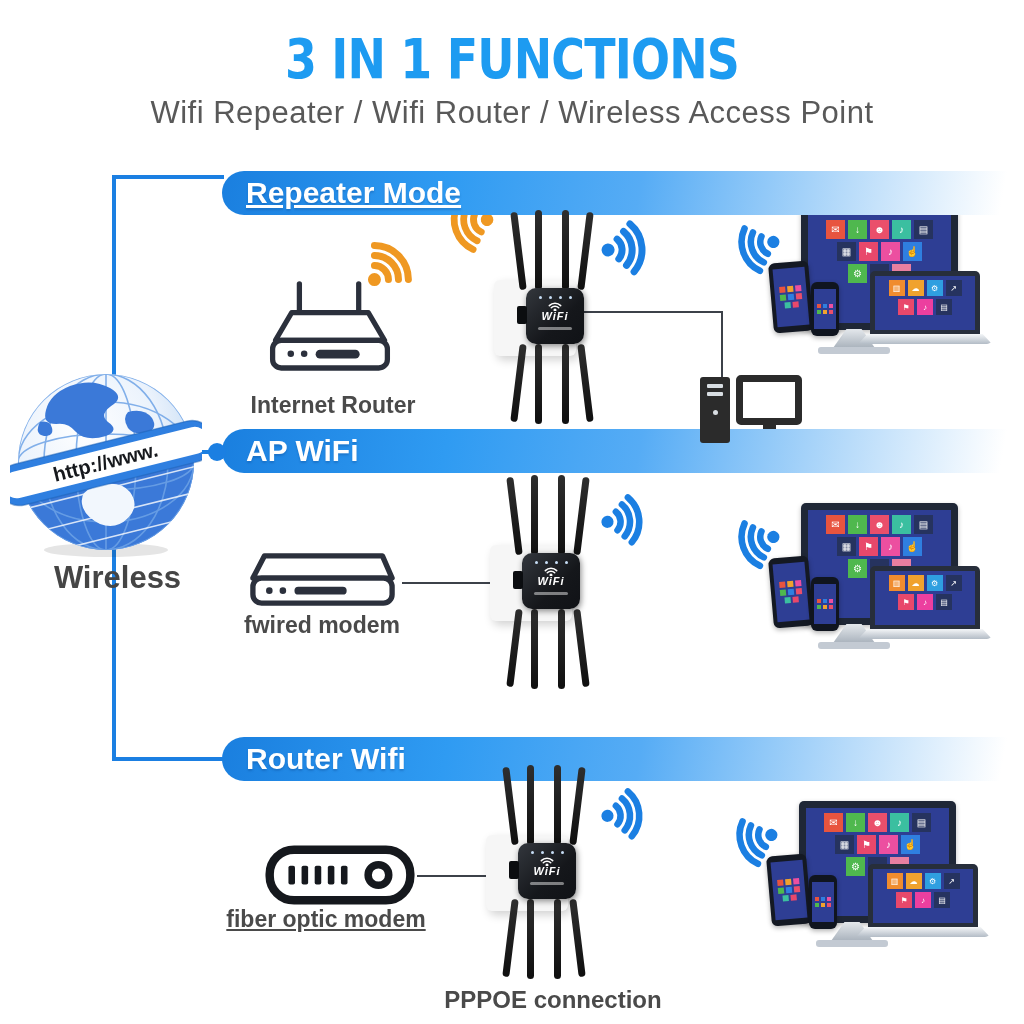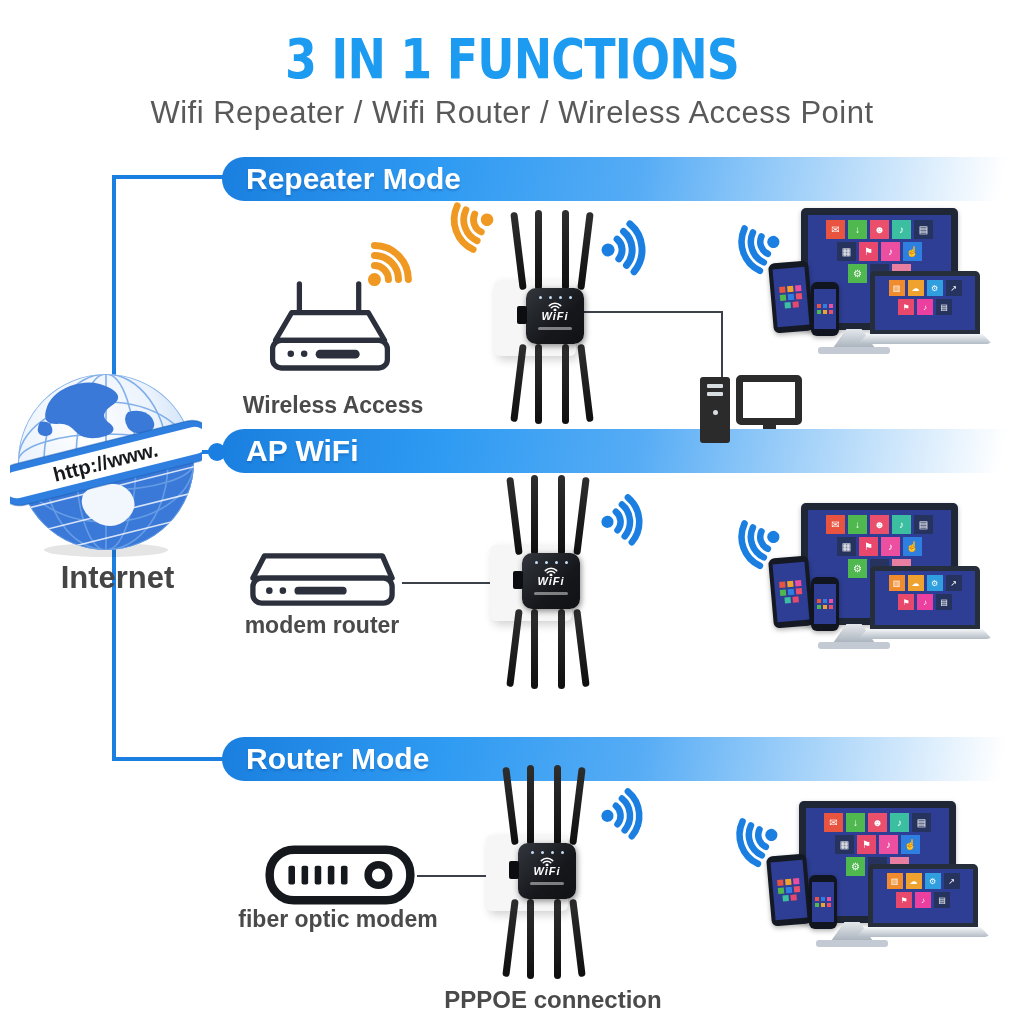--- a/index.html
+++ b/index.html
@@ -29,21 +29,21 @@
   .h1{left:582px;top:311px;width:141px;height:2px;}
   .v1{left:721px;top:311px;width:2px;height:69px;}
   .h2{left:402px;top:582px;width:122px;height:2px;}
   .h3{left:417px;top:875px;width:104px;height:2px;}
 
   
   .banner{left:222px;width:802px;height:44px;border-radius:22px 0 0 22px;
     background:linear-gradient(100deg,#1a7fdf 0%,#2f9bf2 28%,#56acf5 52%,#b9dcfa 78%,#ffffff 97%);
     display:flex;align-items:center;padding-left:24px;color:#fff;font-weight:bold;font-size:30px;
     text-shadow:0 2px 2px rgba(15,76,153,0.35);z-index:2;}
-  .bn1{top:157px;} .bn2{top:429px;} .bn3{top:737px;}
+  .bn1{top:171px;text-decoration:underline;} .bn2{top:429px;} .bn3{top:737px;}
 
   
   .globe{left:10px;top:368px;width:192px;height:192px;z-index:3;}
   .internet-label{left:30px;top:560px;width:175px;text-align:center;font-size:31px;font-weight:bold;color:#454545;z-index:3;}
 
   
   .wifi{color:var(--signal-blue);}
   .wifi.orange{color:var(--signal-orange);}
 
   
@@ -106,21 +106,21 @@
   .pc-tower{left:700px;top:377px;width:30px;height:66px;background:#2b2b2b;border-radius:3px;
             display:flex;flex-direction:column;align-items:center;gap:4px;padding-top:7px;z-index:2;}
   .pc-slot{width:16px;height:4px;background:#d8dde2;border-radius:1px;}
   .pc-dotbtn{width:5px;height:5px;border-radius:50%;background:#d8dde2;margin-top:10px;}
   .pc-mon{left:736px;top:375px;width:66px;height:50px;border:7px solid #2b2b2b;border-radius:5px;background:#fff;z-index:2;}
   .pc-neck{left:763px;top:425px;width:13px;height:12px;background:#2b2b2b;}
   .pc-base{left:750px;top:437px;width:38px;height:7px;background:#2b2b2b;border-radius:2px;}
 
   .lbl-wr{left:233px;top:392px;width:200px;}
   .lbl-fw{left:222px;top:612px;width:200px;}
-  .lbl-fo{left:228px;top:906px;width:220px;}
+  .lbl-fo{left:216px;top:906px;width:220px;text-decoration:underline;}
   svg text{font-family:"Liberation Sans",sans-serif;}
 </style>
 </head>
 <body>
 
 <svg width="0" height="0" style="position:absolute" aria-hidden="true">
   <defs>
     <symbol id="wifi-sym" viewBox="0 0 64 64">
       <circle cx="32" cy="54" r="6.5" fill="currentColor"></circle>
       <path d="M22.1 44.1 A14 14 0 0 1 41.9 44.1" fill="none" stroke="currentColor" stroke-width="7" stroke-linecap="round"></path>
@@ -142,21 +142,21 @@
 <div class="abs title">3 IN 1 FUNCTIONS</div>
 <div class="abs subtitle">Wifi Repeater / Wifi Router / Wireless Access Point</div>
 
 <div class="abs banner bn1">
   <span>Repeater Mode</span>
 </div>
 <div class="abs banner bn2">
   <span>AP WiFi</span>
 </div>
 <div class="abs banner bn3">
-  <span>Router Mode</span>
+  <span>Router Wifi</span>
 </div>
 <div class="abs ap-dot"></div>
 
 <svg class="abs globe" viewBox="0 0 192 192">
   <defs>
     <radialGradient id="gSphere" cx="38%" cy="30%" r="75%">
       <stop offset="0%" stop-color="#ffffff"></stop>
       <stop offset="55%" stop-color="#eaf2fc"></stop>
       <stop offset="100%" stop-color="#bcd6f2"></stop>
     </radialGradient>
@@ -189,34 +189,34 @@
     <path d="M82 120 q26 -10 38 4 q10 14 -2 26 q-12 12 -28 6 q-16 -8 -18 -20 q-2 -12 10 -16z" fill="#f2f7fd"></path>
   </g>
 
   <g transform="rotate(-14 96 96)">
     <rect x="-14" y="74" width="220" height="42" rx="21" fill="#2f7fe0"></rect>
     <rect x="-14" y="74" width="220" height="42" rx="21" fill="none" stroke="#1b5fb4" stroke-width="1.5" opacity="0.5"></rect>
     <rect x="-9" y="81" width="210" height="27" rx="13" fill="#ffffff"></rect>
     <text x="96" y="101" text-anchor="middle" font-size="20" font-weight="bold" fill="#16181c">http://www.</text>
   </g>
 </svg>
-<div class="abs internet-label">Internet</div>
+<div class="abs internet-label">Wireless</div>
 
 <svg class="abs" style="left:263px;top:280px;width:134px;height:110px;" viewBox="0 0 140 115">
   <g stroke="#2b303c" stroke-width="5.5" fill="none" stroke-linecap="round" stroke-linejoin="round">
     <line x1="38" y1="4" x2="38" y2="34"></line>
       <line x1="100" y1="4" x2="100" y2="34"></line>
     <path d="M30 34 L110 34 L127 63 L13 63 Z" fill="#fff"></path>
     <rect x="10" y="63" width="120" height="29" rx="9" fill="#fff"></rect>
   </g>
   <circle cx="29" cy="77" r="3.4" fill="#2b303c"></circle>
     <circle cx="43" cy="77" r="3.4" fill="#2b303c"></circle>
   <rect x="55" y="73" width="46" height="9" rx="4.5" fill="#2b303c"></rect>
 </svg>
-<div class="abs dev-label lbl-wr">Wireless Access</div>
+<div class="abs dev-label lbl-wr">Internet Router</div>
 
 <svg class="abs wifi orange" style="left:358px;top:232px;width:64px;height:64px;transform:rotate(45deg);">
     <use href="#wifi-sym"></use>
   </svg>
 <svg class="abs wifi orange" style="left:436px;top:196px;width:62px;height:62px;transform:rotate(-110deg);">
     <use href="#wifi-sym"></use>
   </svg>
 <svg class="abs wifi" style="left:598px;top:216px;width:64px;height:64px;transform:rotate(85deg);">
     <use href="#wifi-sym"></use>
   </svg>
@@ -332,21 +332,21 @@
 
 <svg class="abs" style="left:245px;top:551px;width:155px;height:58px;" viewBox="0 0 160 60">
   <g stroke="#2b303c" stroke-width="5.5" fill="#fff" stroke-linecap="round" stroke-linejoin="round">
     <path d="M20 5 L142 5 L152 28 L8 28 Z"></path>
     <rect x="8" y="28" width="144" height="26" rx="9"></rect>
   </g>
   <circle cx="25" cy="41" r="3.4" fill="#2b303c"></circle>
     <circle cx="39" cy="41" r="3.4" fill="#2b303c"></circle>
   <rect x="51" y="37" width="54" height="8" rx="4" fill="#2b303c"></rect>
 </svg>
-<div class="abs dev-label lbl-fw">modem router</div>
+<div class="abs dev-label lbl-fw">fwired modem</div>
 
 <svg class="abs wifi" style="left:598px;top:490px;width:60px;height:60px;transform:rotate(85deg);">
     <use href="#wifi-sym"></use>
   </svg>
 
 <div class="rep" style="left:498px;top:475px;">
   <div class="plate"></div>
   <div class="ant a1"></div>
   <div class="ant a2"></div>
   <div class="ant a3"></div>

